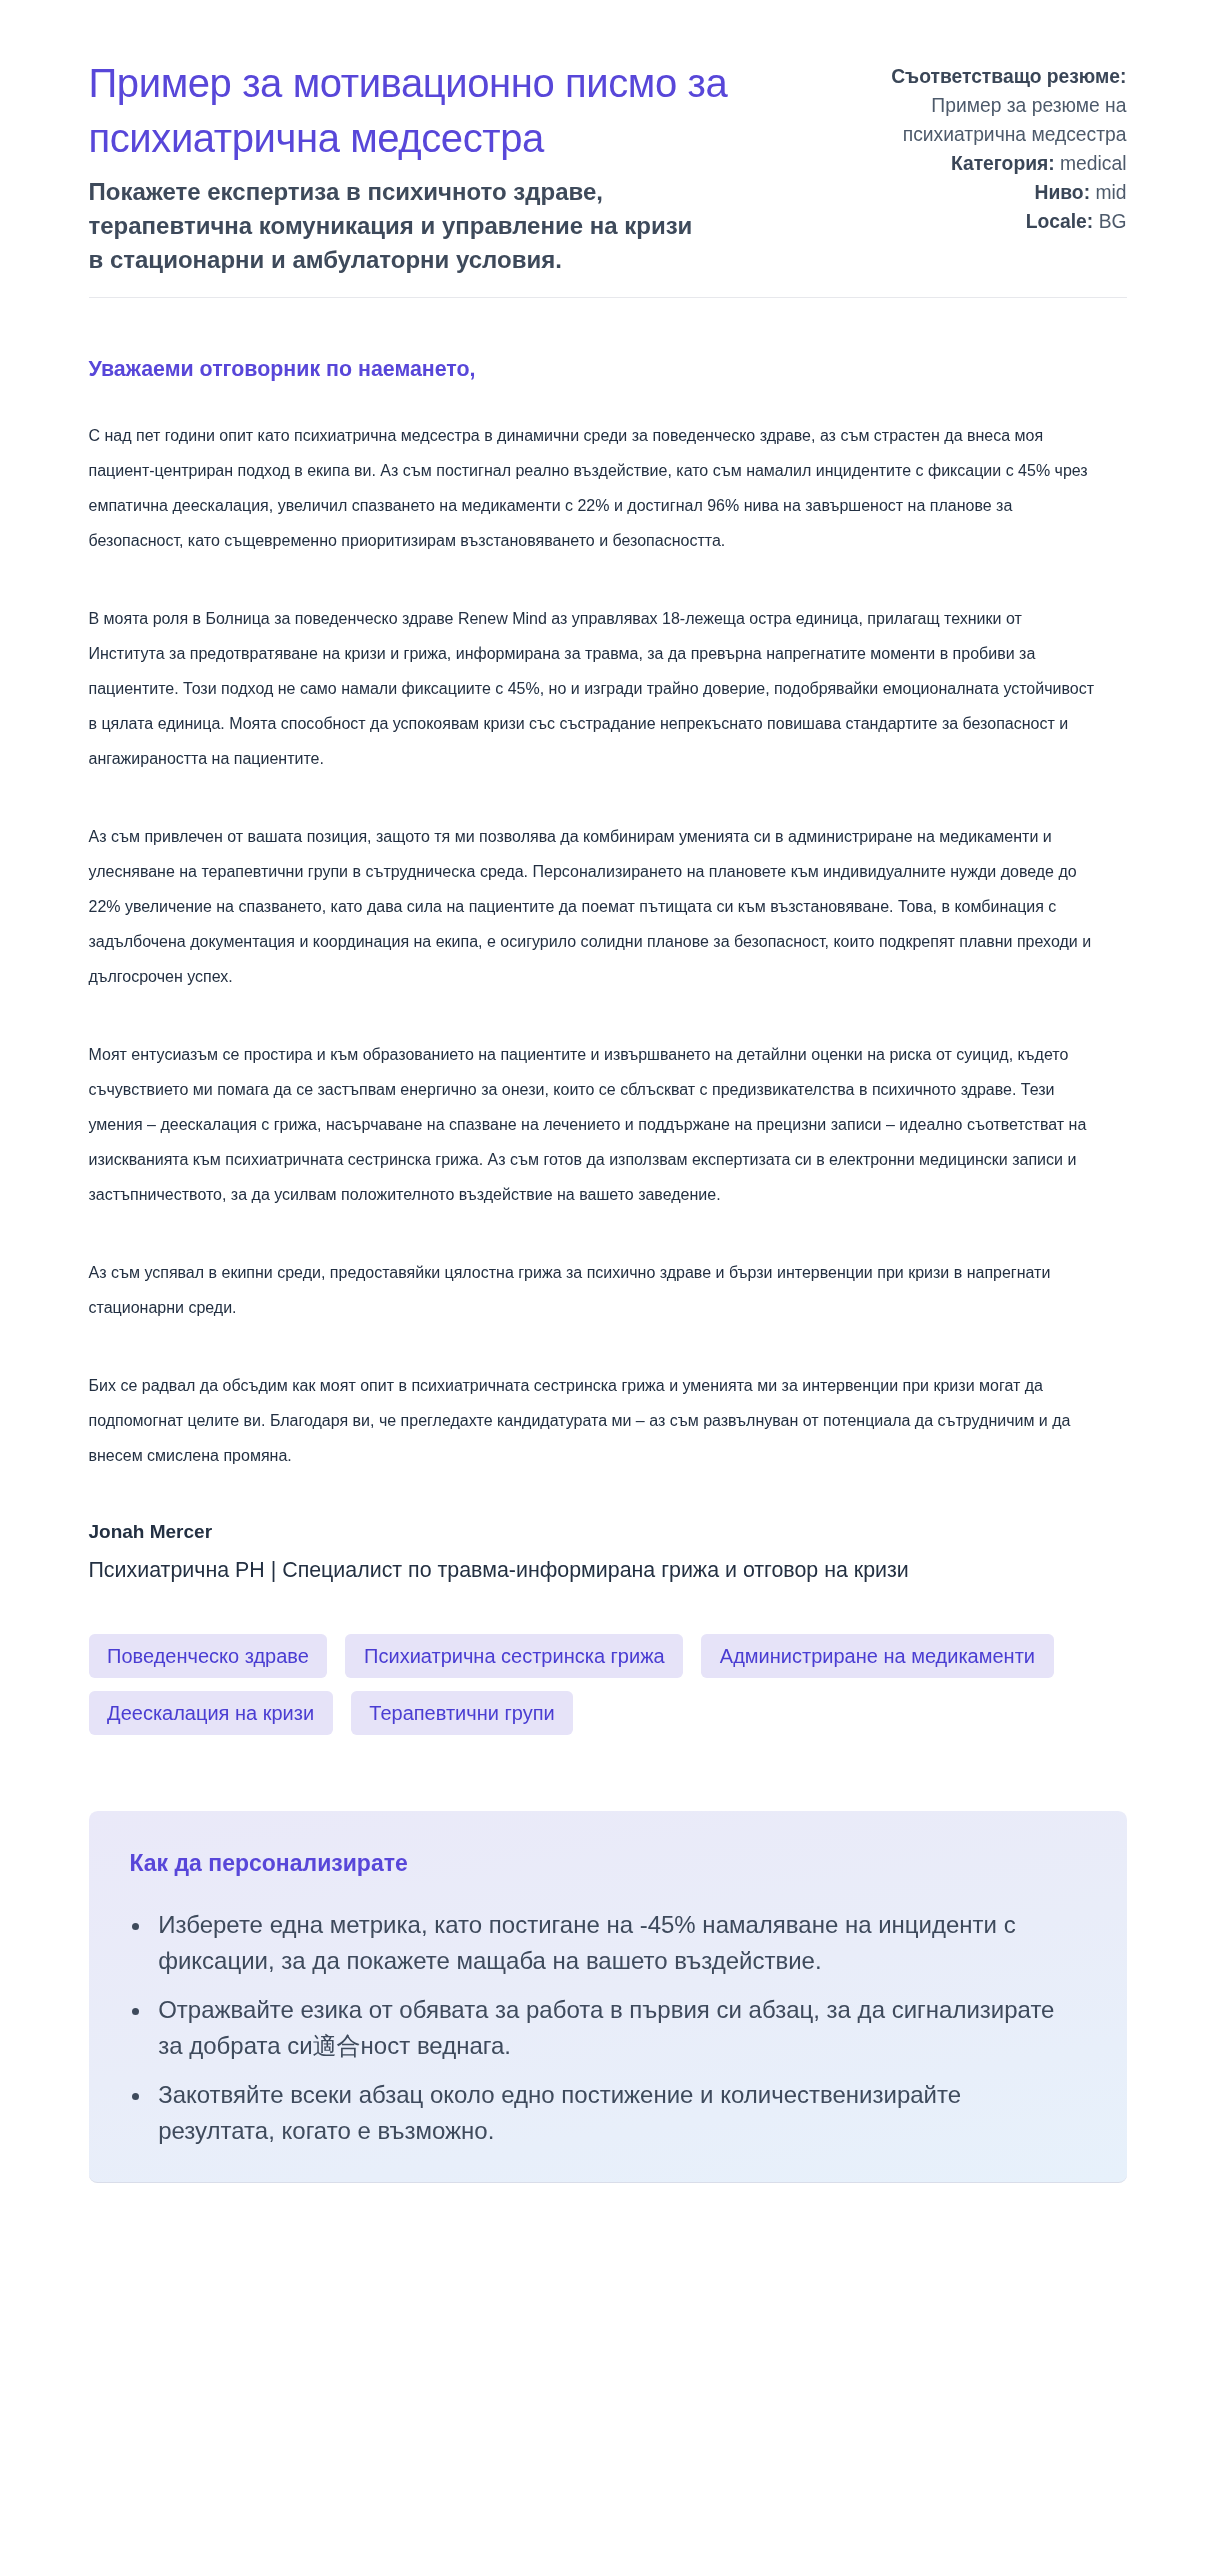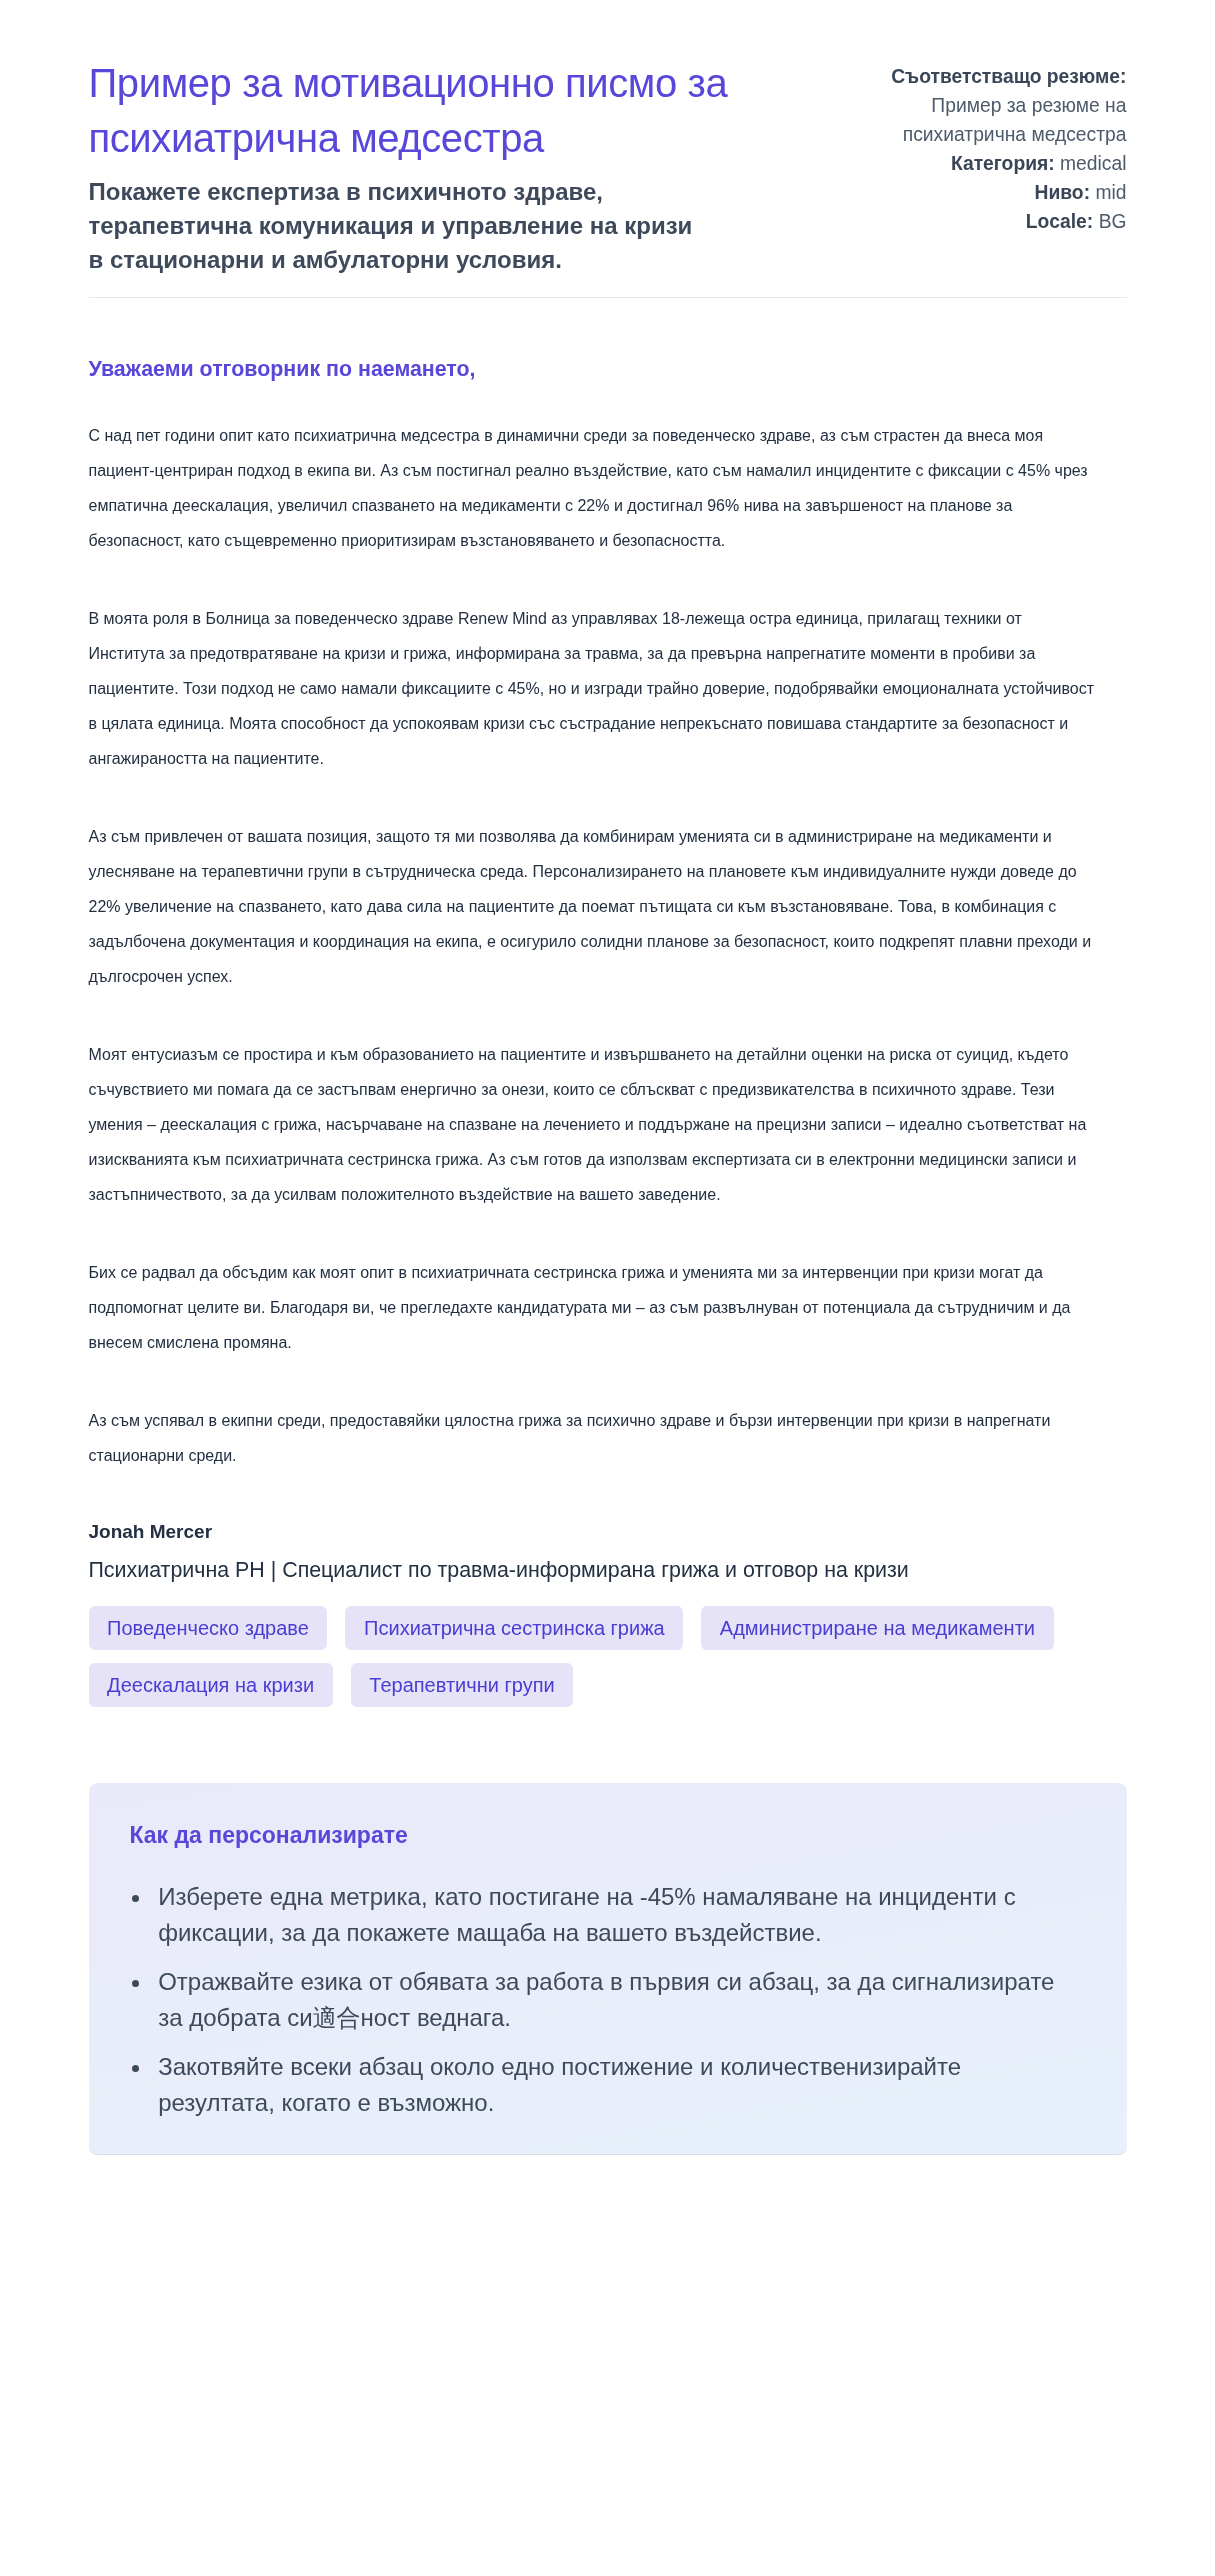--- a/index.html
+++ b/index.html
@@ -69,21 +69,21 @@
     color: var(--body_text, #233042);
   }
   .sig-title {
     margin: 8.6px 0 0;
     font-size: 21.4px;
     line-height: 31px;
     color: var(--body_text, #233042);
   }
 
   
-  .tags { margin-top: 20px; display: flex; flex-wrap: wrap; gap: 13px 18px; }
+  .tags { margin-top: 48px; display: flex; flex-wrap: wrap; gap: 13px 18px; }
   .tag {
     display: inline-block;
     background: var(--tag_bg, #e6e3f8);
     color: var(--tag_text, #4a3dd2);
     font-size: 20px;
     line-height: 20px;
     padding: 12px 18.6px;
     border-radius: 5.7px;
     white-space: nowrap;
   }
@@ -142,23 +142,23 @@
       <div class="paragraphs">
 
           <p class="para">С над пет години опит като психиатрична медсестра в динамични среди за поведенческо здраве, аз съм страстен да внеса моя пациент-центриран подход в екипа ви. Аз съм постигнал реално въздействие, като съм намалил инцидентите с фиксации с 45% чрез емпатична деескалация, увеличил спазването на медикаменти с 22% и достигнал 96% нива на завършеност на планове за безопасност, като същевременно приоритизирам възстановяването и безопасността.</p>
 
           <p class="para">В моята роля в Болница за поведенческо здраве Renew Mind аз управлявах 18-лежеща остра единица, прилагащ техники от Института за предотвратяване на кризи и грижа, информирана за травма, за да превърна напрегнатите моменти в пробиви за пациентите. Този подход не само намали фиксациите с 45%, но и изгради трайно доверие, подобрявайки емоционалната устойчивост в цялата единица. Моята способност да успокоявам кризи със състрадание непрекъснато повишава стандартите за безопасност и ангажираността на пациентите.</p>
 
           <p class="para">Аз съм привлечен от вашата позиция, защото тя ми позволява да комбинирам уменията си в администриране на медикаменти и улесняване на терапевтични групи в сътрудническа среда. Персонализирането на плановете към индивидуалните нужди доведе до 22% увеличение на спазването, като дава сила на пациентите да поемат пътищата си към възстановяване. Това, в комбинация с задълбочена документация и координация на екипа, е осигурило солидни планове за безопасност, които подкрепят плавни преходи и дългосрочен успех.</p>
 
           <p class="para">Моят ентусиазъм се простира и към образованието на пациентите и извършването на детайлни оценки на риска от суицид, където съчувствието ми помага да се застъпвам енергично за онези, които се сблъскват с предизвикателства в психичното здраве. Тези умения – деескалация с грижа, насърчаване на спазване на лечението и поддържане на прецизни записи – идеално съответстват на изискванията към психиатричната сестринска грижа. Аз съм готов да използвам експертизата си в електронни медицински записи и застъпничеството, за да усилвам положителното въздействие на вашето заведение.</p>
 
+          <p class="para">Аз съм успявал в екипни среди, предоставяйки цялостна грижа за психично здраве и бързи интервенции при кризи в напрегнати стационарни среди.</p>
+
           <p class="para">Бих се радвал да обсъдим как моят опит в психиатричната сестринска грижа и уменията ми за интервенции при кризи могат да подпомогнат целите ви. Благодаря ви, че прегледахте кандидатурата ми – аз съм развълнуван от потенциала да сътрудничим и да внесем смислена промяна.</p>
-
-          <p class="para">Аз съм успявал в екипни среди, предоставяйки цялостна грижа за психично здраве и бързи интервенции при кризи в напрегнати стационарни среди.</p>
         </div>
 
       <p class="sig-name">Jonah Mercer</p>
       <p class="sig-title">Психиатрична РН | Специалист по травма-информирана грижа и отговор на кризи</p>
 
       <div class="tags">
 
           <span class="tag">Поведенческо здраве</span>
 
           <span class="tag">Психиатрична сестринска грижа</span>

